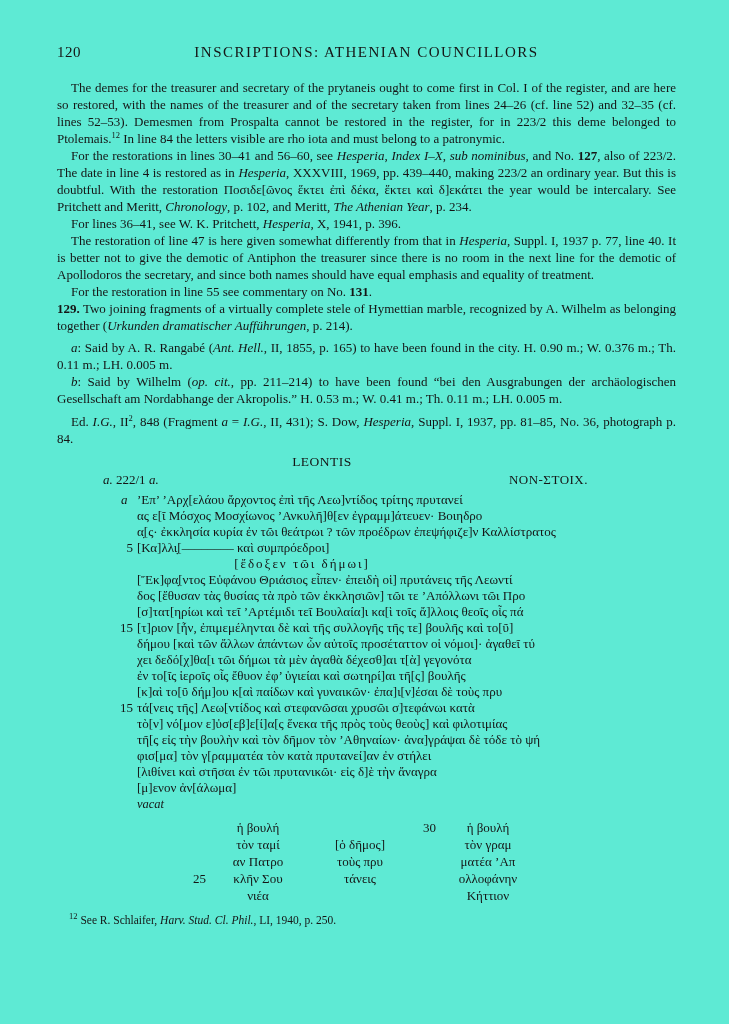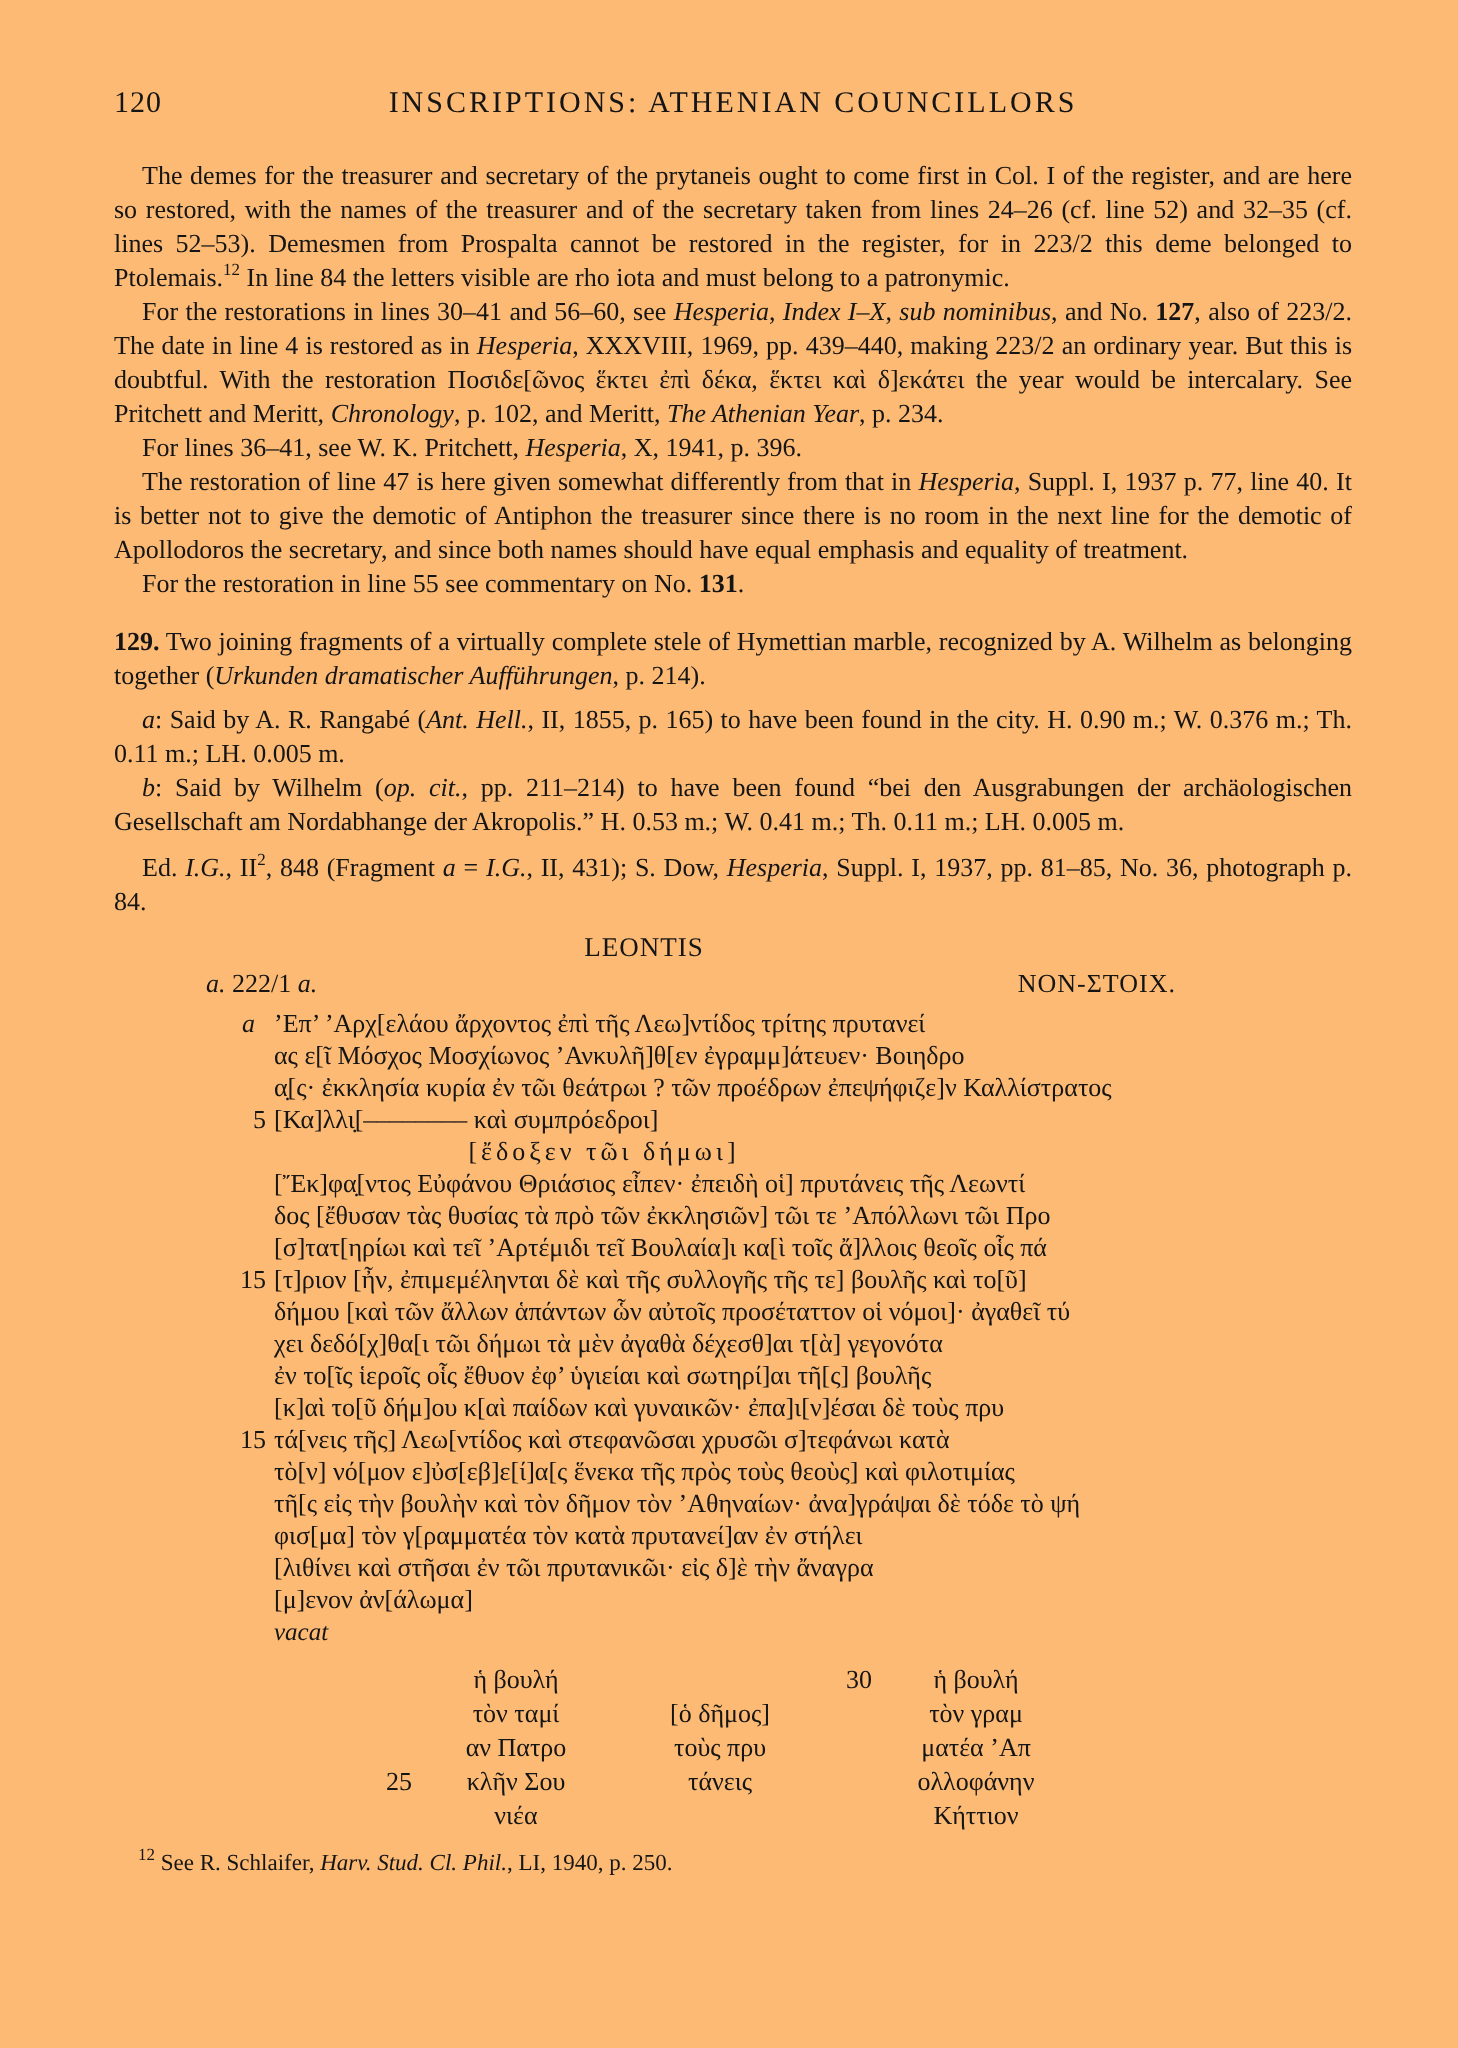--- a/index.html
+++ b/index.html
@@ -1,31 +1,31 @@
 <!DOCTYPE html>
 <html><head>
 <meta charset="utf-8">
 <style>
   html,body{margin:0;padding:0;}
   .page{
     width:729px;height:1024px;box-sizing:border-box;
-    background:#fdba74;color:#151515;overflow:hidden;
+    background:#5eead4;color:#151515;overflow:hidden;
     padding:44px 53px 0 57px;
     font-family:"Liberation Serif","DejaVu Serif",serif;
   }
   .it{font-style:italic;}
   .bd{font-weight:bold;}
   sup{font-size:8.5px;line-height:0;}
   
   .hdr{position:relative;text-align:center;font-size:15px;letter-spacing:1.5px;line-height:17px;margin-bottom:18px;}
   .hdr .pgnum{position:absolute;left:0;top:0;letter-spacing:0.5px;}
   
   .para{margin:0;font-size:13px;line-height:17px;text-align:justify;}
   .ind{text-indent:14px;}
-  p[data-name="entry-129"]{margin-top:12px;}
+  p[data-name="entry-129"]{margin-top:0;}
   p[data-name="provenance-a"]{margin-top:5px;}
   p[data-name="edition"]{margin-top:6px;}
   
   .insc-head{width:530px;text-align:center;font-size:13.5px;letter-spacing:0.5px;line-height:17px;margin-top:6px;}
   .insc-labels{position:relative;font-size:13px;line-height:16px;margin-top:2px;}
   .date-label{margin-left:46px;}
   .stoich{position:absolute;right:88px;top:0;letter-spacing:0.5px;}
   .greek{margin-top:4px;font-size:13px;line-height:16px;}
   .g-line{position:relative;padding-left:80px;white-space:nowrap;}
   .g-num{position:absolute;left:40px;width:36px;text-align:right;}

